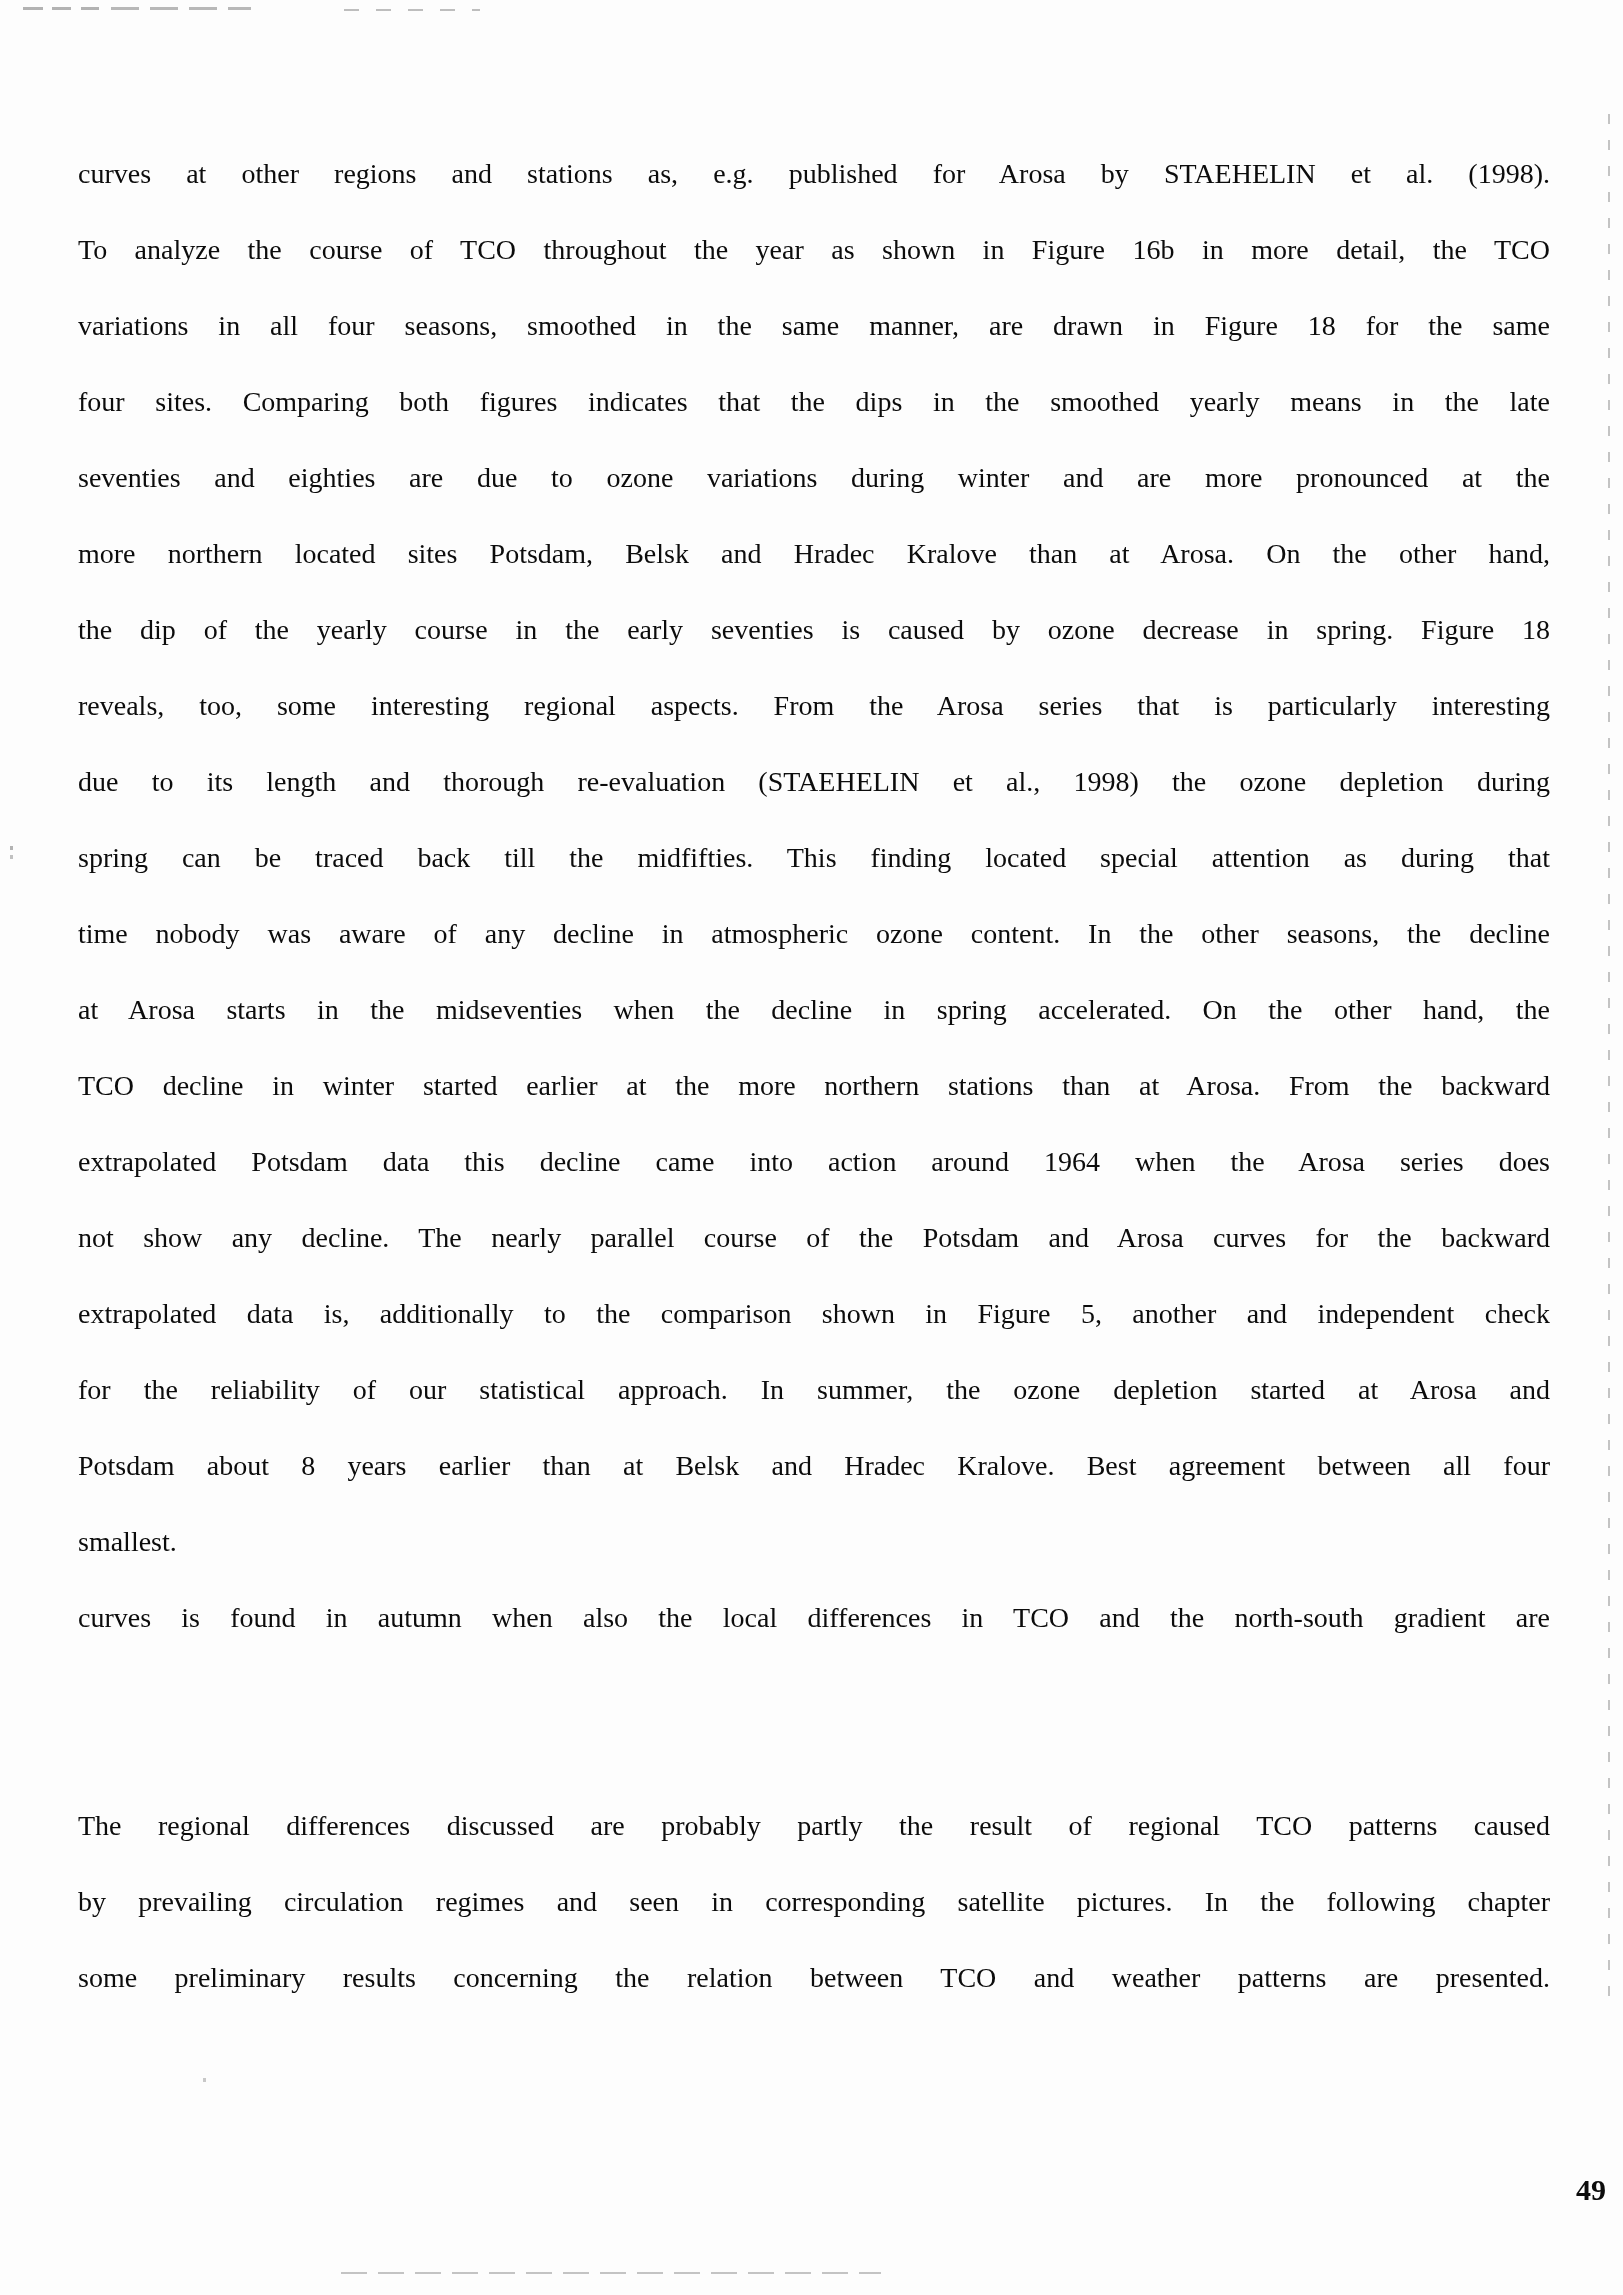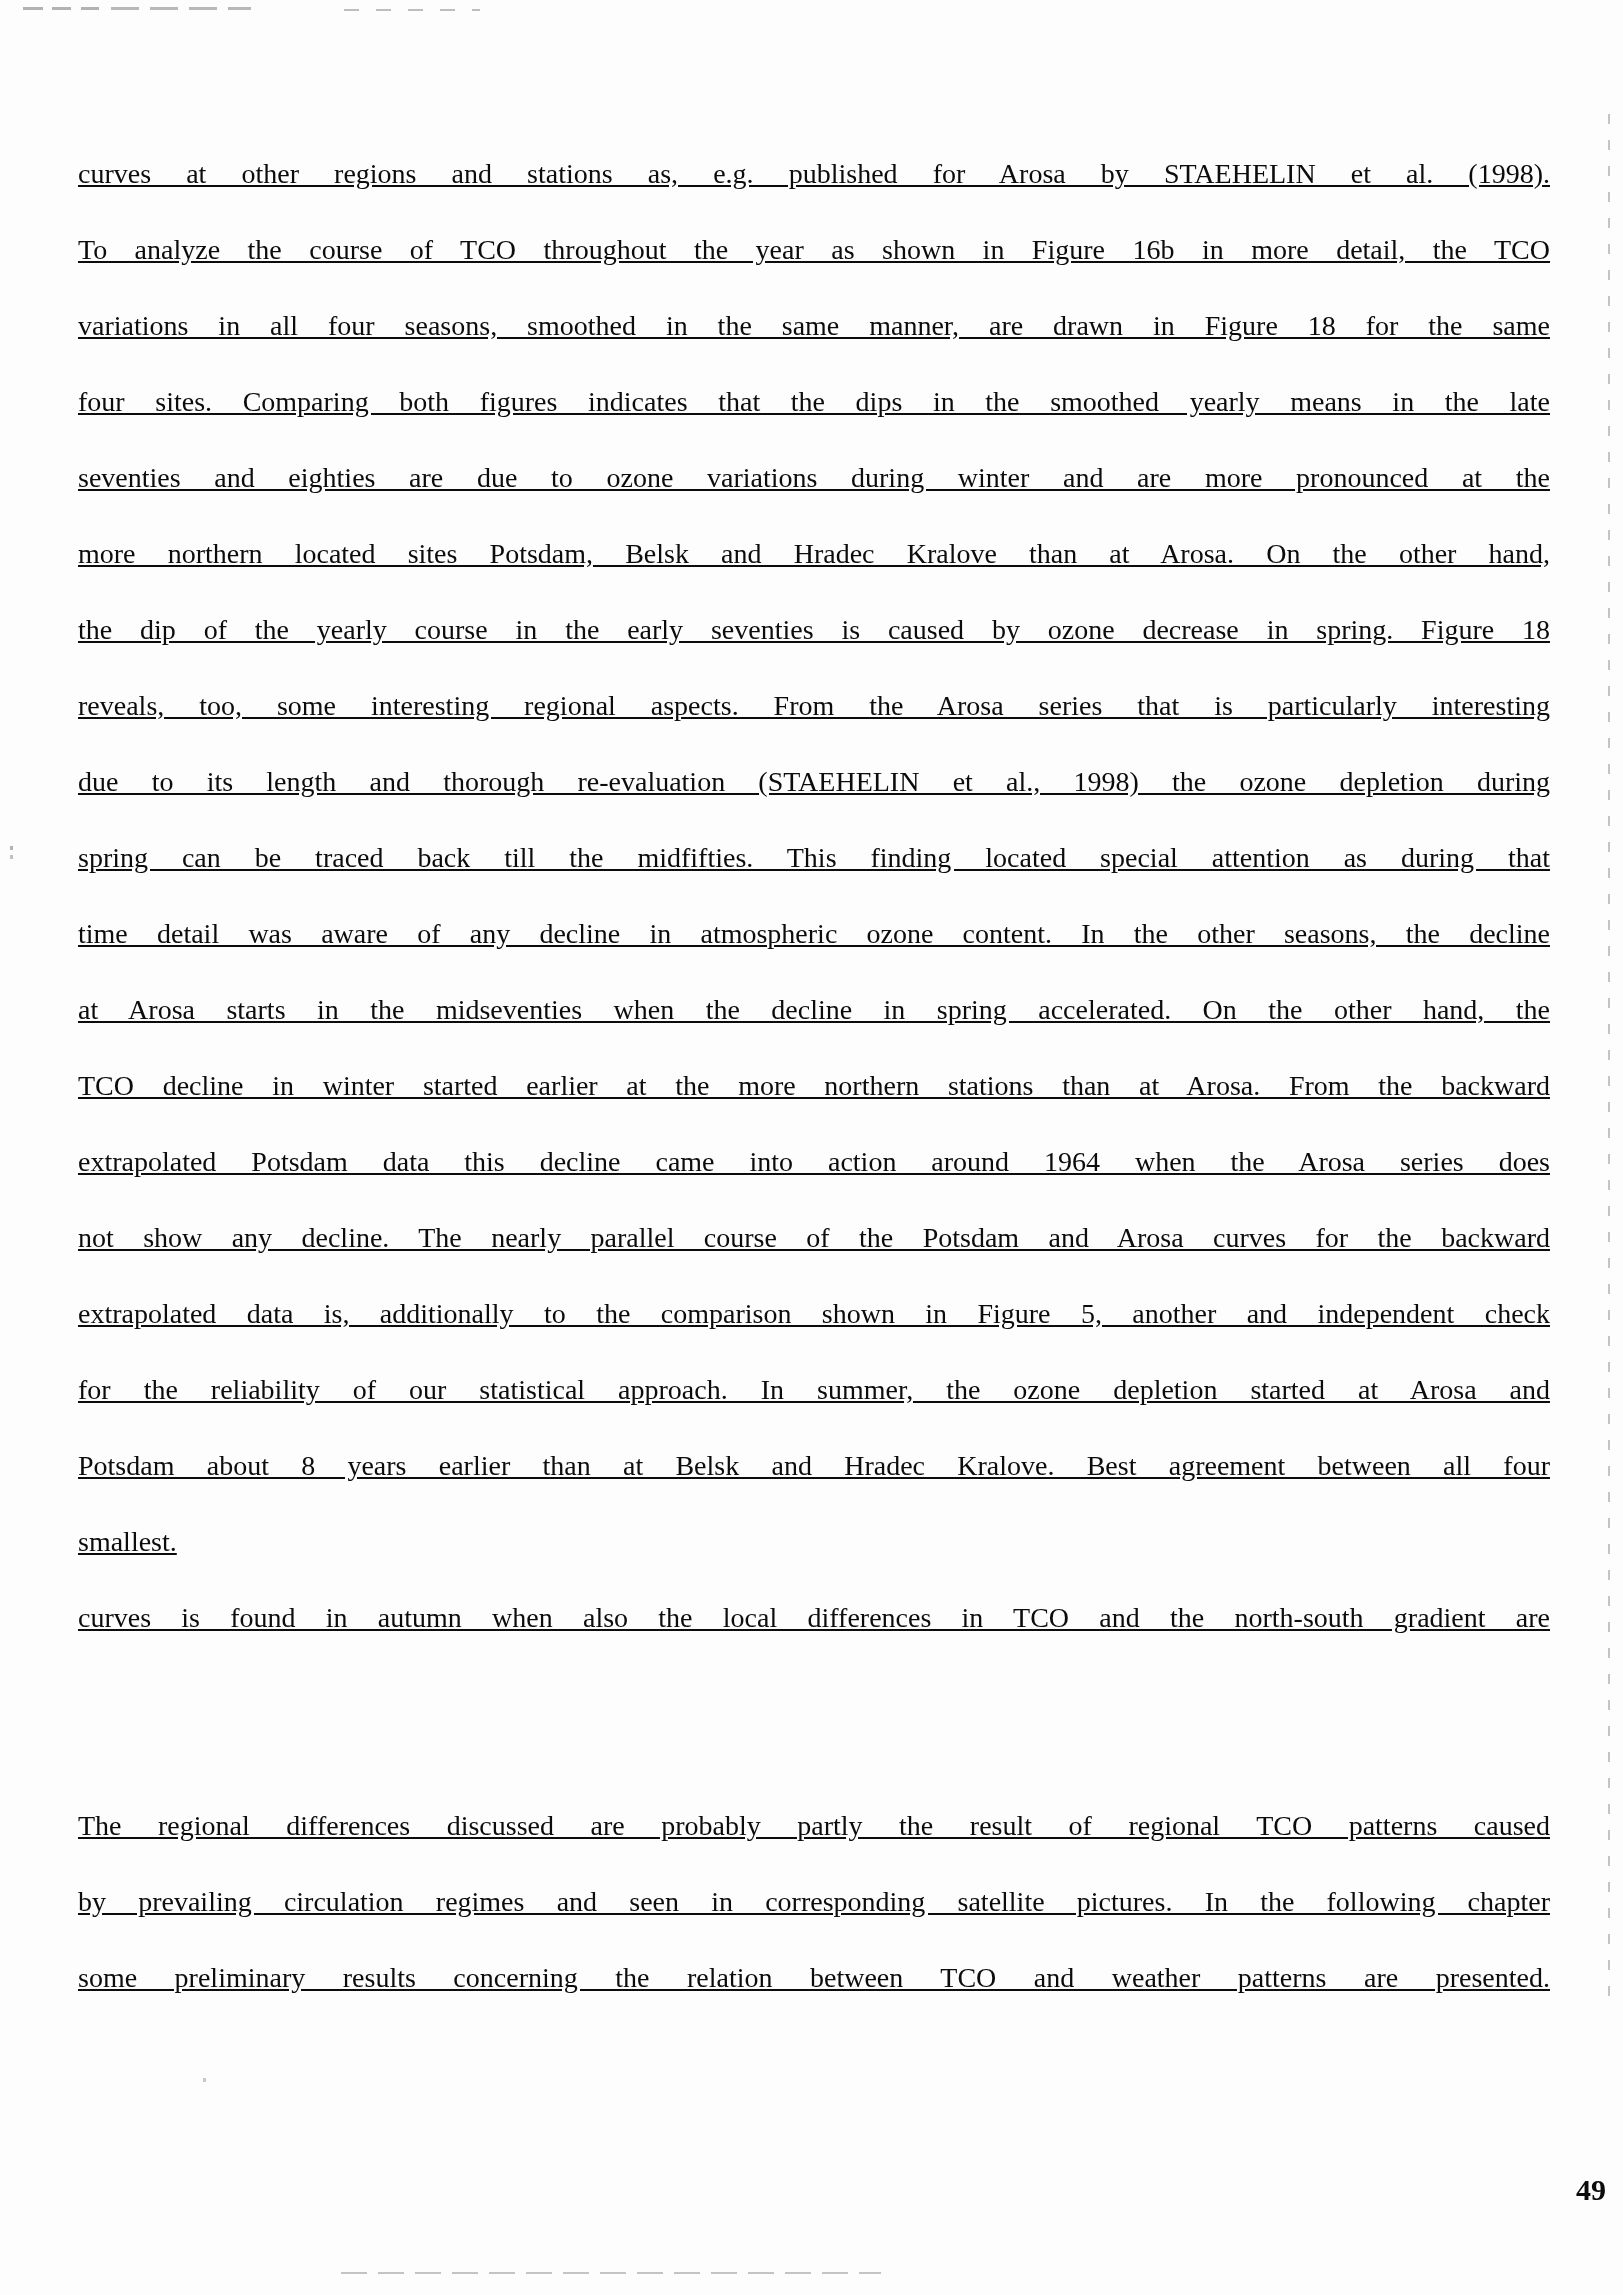--- a/index.html
+++ b/index.html
@@ -19,21 +19,20 @@
     position: absolute;
     inset: 0;
     background: #fdfdfd;
   }
   .paragraph {
     position: absolute;
     left: 78px;
     width: 1472px;
     font-size: 28px;
     line-height: 76px;
-    text-decoration: underline;
   }
   .paragraph-1 { top: 136px; }
   .paragraph-2 { top: 1788px; }
   .line {
     text-align: justify;
     text-align-last: justify;
     white-space: normal;
     height: 76px;
     overflow: hidden;
   }
@@ -92,21 +91,21 @@
     <div class="line">curves at other regions and stations as, e.g. published for Arosa by STAEHELIN et al. (1998).</div>
     <div class="line">To analyze the course of TCO throughout the year as shown in Figure 16b in more detail, the TCO</div>
     <div class="line">variations in all four seasons, smoothed in the same manner, are drawn in Figure 18 for the same</div>
     <div class="line">four sites. Comparing both figures indicates that the dips in the smoothed yearly means in the late</div>
     <div class="line">seventies and eighties are due to ozone variations during winter and are more pronounced at the</div>
     <div class="line">more northern located sites Potsdam, Belsk and Hradec Kralove than at Arosa. On the other hand,</div>
     <div class="line">the dip of the yearly course in the early seventies is caused by ozone decrease in spring. Figure 18</div>
     <div class="line">reveals, too, some interesting regional aspects. From the Arosa series that is particularly interesting</div>
     <div class="line">due to its length and thorough re-evaluation (STAEHELIN et al., 1998) the ozone depletion during</div>
     <div class="line">spring can be traced back till the midfifties. This finding located special attention as during that</div>
-    <div class="line">time detail was aware of any decline in atmospheric ozone content. In the other seasons, the decline</div>
+    <div class="line">time nobody was aware of any decline in atmospheric ozone content. In the other seasons, the decline</div>
     <div class="line">at Arosa starts in the midseventies when the decline in spring accelerated. On the other hand, the</div>
     <div class="line">TCO decline in winter started earlier at the more northern stations than at Arosa. From the backward</div>
     <div class="line">extrapolated Potsdam data this decline came into action around 1964 when the Arosa series does</div>
     <div class="line">not show any decline. The nearly parallel course of the Potsdam and Arosa curves for the backward</div>
     <div class="line">extrapolated data is, additionally to the comparison shown in Figure 5, another and independent check</div>
     <div class="line">for the reliability of our statistical approach. In summer, the ozone depletion started at Arosa and</div>
     <div class="line">Potsdam about 8 years earlier than at Belsk and Hradec Kralove. Best agreement between all four</div>
     <div class="line para-end">smallest.</div>
     <div class="line">curves is found in autumn when also the local differences in TCO and the north-south gradient are</div>
   </div>

